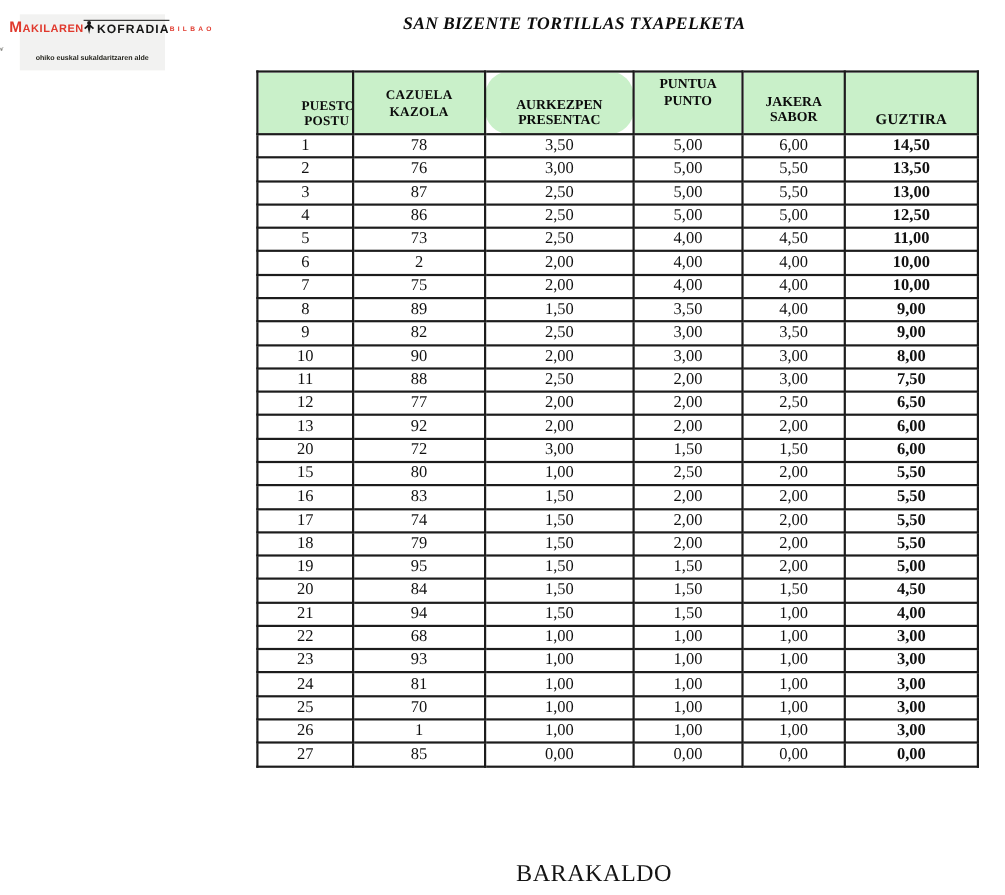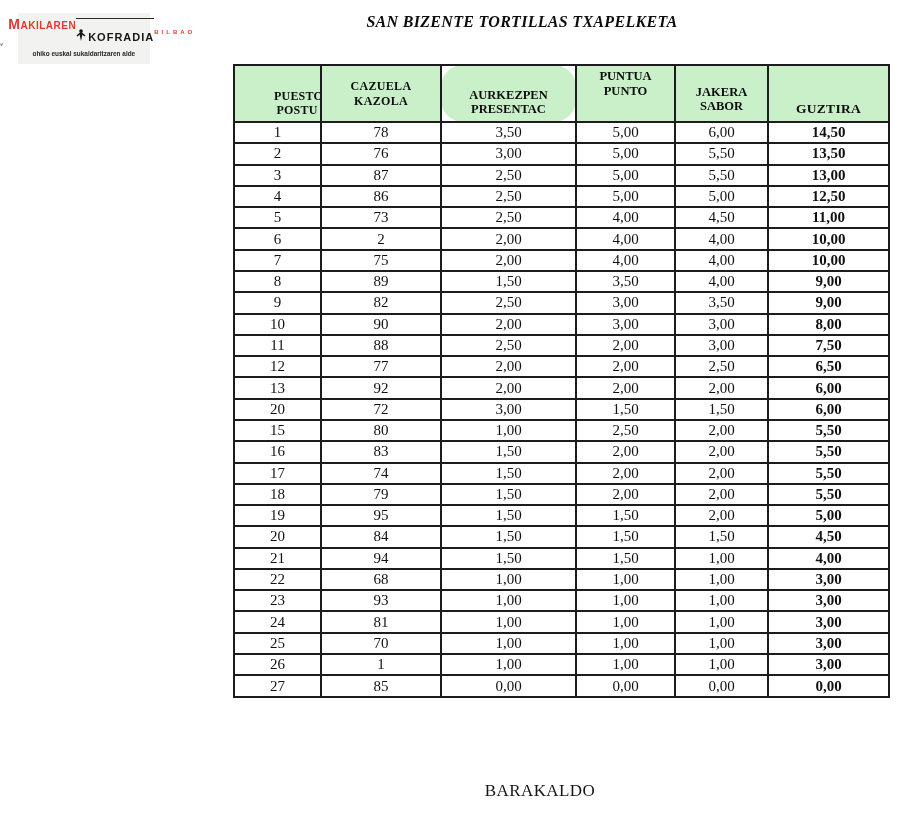--- a/index.html
+++ b/index.html
@@ -27,21 +27,21 @@
     font-family: "Liberation Serif", serif;
     font-size: 7px; color: #4a4a43; white-space: nowrap; margin-top: 1px;
   }
   .logo-right { display: flex; flex-direction: row; align-items: flex-start; line-height: 1; }
   .org-line1 {
     font-family: "Liberation Sans", sans-serif;
     color: var(--logo-red, #e0392d);
     font-weight: bold; font-size: 10px; letter-spacing: 0.5px;
   }
   .org-line1::first-letter { font-size: 14px; }
-  .org-line2 { display: flex; align-items: center; gap: 2px; border-top: 1px solid #2a2a2a; padding-top: 10px; margin-top: 1px; }
+  .org-line2 { display: flex; align-items: center; gap: 2px; border-top: 1px solid #2a2a2a; padding-top: 0; margin-top: 1px; }
   .org-line2-text {
     font-family: "Liberation Sans", sans-serif;
     color: #161616; font-weight: bold; font-size: 11px; letter-spacing: 1px;
   }
   .org-city {
     font-family: "Liberation Sans", sans-serif;
     color: var(--logo-red, #e0392d);
     font-weight: bold; font-size: 6px; letter-spacing: 3px;
     align-self: center; margin-top: 1px;
   }
@@ -93,21 +93,21 @@
     font-size: 15px; line-height: 1;
     vertical-align: middle;
     background: #ffffff;
   }
   .results tbody td.total { font-weight: bold; }
 
   
   .footer-location {
     position: absolute; top: 781px; left: 340px; width: 400px;
     text-align: center;
-    font-size: 17px; letter-spacing: 0.4px;
+    font-size: 22px; letter-spacing: 0.4px;
     color: #151515;
   }
 </style>
 </head>
 <body>
 
 <div class="page">
 
   <div class="logo">
     <div class="logo-main">

